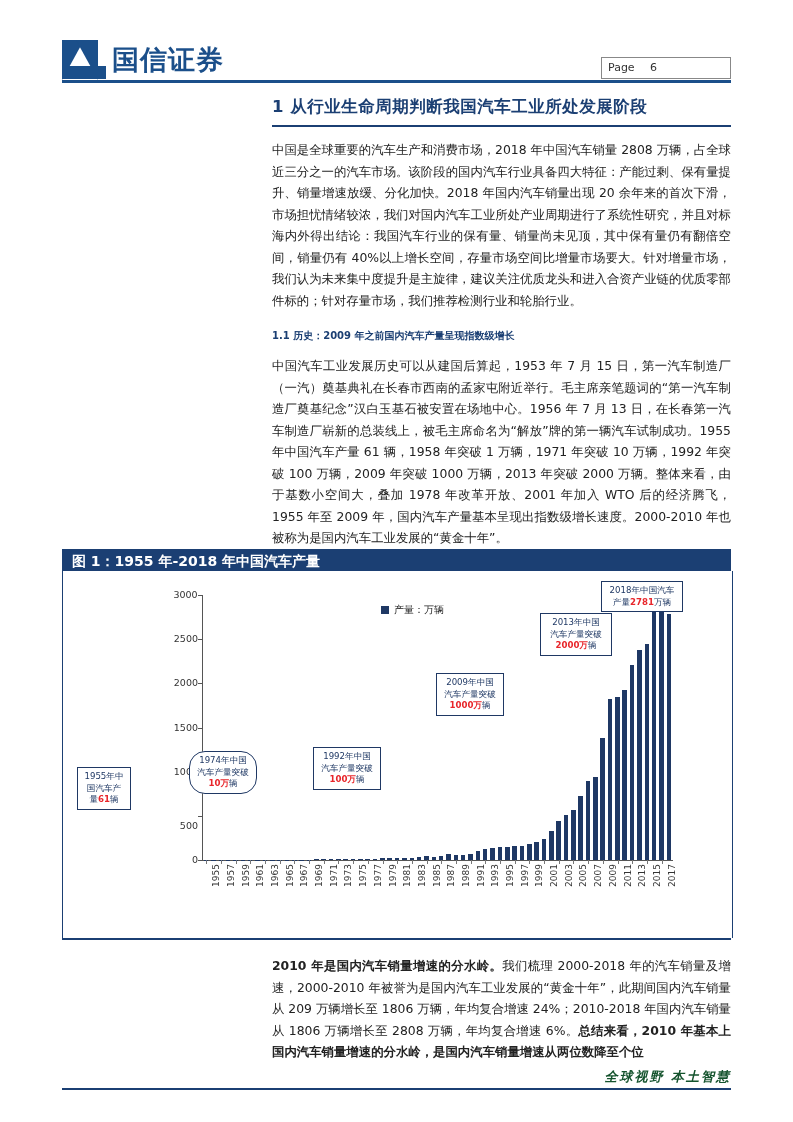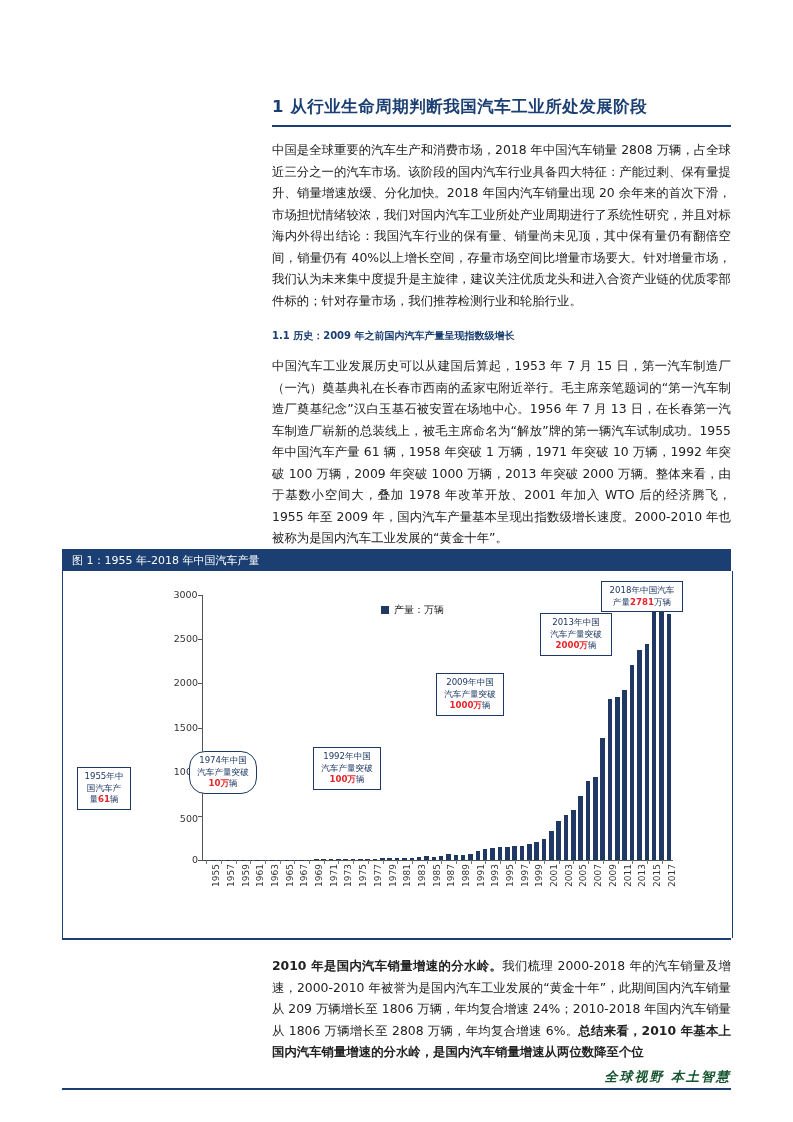--- a/index.html
+++ b/index.html
@@ -40,21 +40,21 @@
   p.body{
     font-size:12.4px;line-height:21.5px;color:#222;
     margin:12px 0 0 0;text-align:justify;text-justify:inter-ideograph;
   }
   h2.sub{
     font-size:10px;font-weight:bold;color:#1b3f73;margin:18px 0 0 0;
   }
 
   
   .fig-band{position:absolute;left:62px;top:549px;width:669px;height:22px;background:#1b3f73;}
-  .fig-band .t{position:absolute;left:10px;top:4px;color:#fff;font-size:11px;font-weight:normal;}
+  .fig-band .t{position:absolute;left:10px;top:4px;color:#fff;font-size:14px;font-weight:bold;}
   .fig-area{position:absolute;left:62px;top:571px;width:669px;height:367px;background:#fff;
     border-left:1px solid #1b3f73;border-right:1px solid #1b3f73;}
   .fig-rule{position:absolute;left:62px;top:938px;width:669px;height:2px;background:#1b3f73;}
   .fig-src{position:absolute;left:72px;top:941px;font-size:10px;color:#333;}
 
   
   .chart{position:absolute;left:0;top:0;width:669px;height:367px;}
   .plot{position:absolute;left:140px;top:24px;width:470px;height:265px;}
   .axis-y{position:absolute;left:139px;top:24px;width:1px;height:265px;background:#555;}
   .axis-x{position:absolute;left:139px;top:289px;width:471px;height:1px;background:#555;}
@@ -73,20 +73,35 @@
   
   .foot-rule{position:absolute;left:62px;top:1088px;width:669px;height:2px;background:#1b3f73;}
   .foot-txt{position:absolute;right:62px;top:1068px;font-size:13px;font-weight:bold;
     font-style:italic;color:#14532d;letter-spacing:2px;}
 </style>
 </head>
 <body>
 
 <div class="page">
 
+  <div class="header">
+    <div class="logo-wrap">
+      <div class="logo-mark">
+        <div class="tri1"></div>
+          <div class="tri2"></div>
+          <div class="bar"></div>
+      </div>
+      <div class="logo-text">国信证券</div>
+    </div>
+    <div class="header-rule"></div>
+    <div class="page-box">
+      <span class="lbl">Page</span>
+      <span class="num">6</span>
+    </div>
+  </div>
 
   <div class="col">
     <h1 class="sec">1 从行业生命周期判断我国汽车工业所处发展阶段</h1>
     <p class="body">中国是全球重要的汽车生产和消费市场，2018 年中国汽车销量 2808 万辆，占全球近三分之一的汽车市场。该阶段的国内汽车行业具备四大特征：产能过剩、保有量提升、销量增速放缓、分化加快。2018 年国内汽车销量出现 20 余年来的首次下滑，市场担忧情绪较浓，我们对国内汽车工业所处产业周期进行了系统性研究，并且对标海内外得出结论：我国汽车行业的保有量、销量尚未见顶，其中保有量仍有翻倍空间，销量仍有 40%以上增长空间，存量市场空间比增量市场要大。针对增量市场，我们认为未来集中度提升是主旋律，建议关注优质龙头和进入合资产业链的优质零部件标的；针对存量市场，我们推荐检测行业和轮胎行业。</p>
     <h2 class="sub">1.1  历史：2009 年之前国内汽车产量呈现指数级增长</h2>
     <p class="body">中国汽车工业发展历史可以从建国后算起，1953 年 7 月 15 日，第一汽车制造厂（一汽）奠基典礼在长春市西南的孟家屯附近举行。毛主席亲笔题词的“第一汽车制造厂奠基纪念”汉白玉基石被安置在场地中心。1956 年 7 月 13 日，在长春第一汽车制造厂崭新的总装线上，被毛主席命名为“解放”牌的第一辆汽车试制成功。1955 年中国汽车产量 61 辆，1958 年突破 1 万辆，1971 年突破 10 万辆，1992 年突破 100 万辆，2009 年突破 1000 万辆，2013 年突破 2000 万辆。整体来看，由于基数小空间大，叠加 1978 年改革开放、2001 年加入 WTO 后的经济腾飞，1955 年至 2009 年，国内汽车产量基本呈现出指数级增长速度。2000-2010 年也被称为是国内汽车工业发展的“黄金十年”。</p>
   </div>
 
   <div class="fig-band">
     <span class="t">图 1：1955 年-2018 年中国汽车产量</span>
@@ -161,21 +176,21 @@
           <div class="bar" style="left: 426.819px; width: 4.55312px; height: 195.367px;"></div>
           <div class="bar" style="left: 434.163px; width: 4.55312px; height: 209.553px;"></div>
           <div class="bar" style="left: 441.506px; width: 4.55312px; height: 216.443px;"></div>
           <div class="bar" style="left: 448.85px; width: 4.55312px; height: 248.385px;"></div>
           <div class="bar" style="left: 456.194px; width: 4.55312px; height: 256.299px;"></div>
           <div class="bar" style="left: 463.538px; width: 4.55312px; height: 245.655px;"></div>
         </div>
       <div id="ylabels">
           <div style="position: absolute; left: 110px; top: 283px; width: 25px; text-align: right; font-size: 9.5px; color: rgb(51, 51, 51);">0</div>
           <div style="position: absolute; left: 135px; top: 289px; width: 4px; height: 1px; background: rgb(85, 85, 85);"></div>
-          <div style="position: absolute; left: 110px; top: 242px; width: 25px; text-align: right; font-size: 9.5px; color: rgb(51, 51, 51);">500</div>
+          <div style="position: absolute; left: 110px; top: 249px; width: 25px; text-align: right; font-size: 9.5px; color: rgb(51, 51, 51);">500</div>
           <div style="position: absolute; left: 135px; top: 244.833px; width: 4px; height: 1px; background: rgb(85, 85, 85);"></div>
           <div style="position: absolute; left: 110px; top: 194.667px; width: 25px; text-align: right; font-size: 9.5px; color: rgb(51, 51, 51);">1000</div>
           <div style="position: absolute; left: 135px; top: 200.667px; width: 4px; height: 1px; background: rgb(85, 85, 85);"></div>
           <div style="position: absolute; left: 110px; top: 150.5px; width: 25px; text-align: right; font-size: 9.5px; color: rgb(51, 51, 51);">1500</div>
           <div style="position: absolute; left: 135px; top: 156.5px; width: 4px; height: 1px; background: rgb(85, 85, 85);"></div>
           <div style="position: absolute; left: 110px; top: 106.333px; width: 25px; text-align: right; font-size: 9.5px; color: rgb(51, 51, 51);">2000</div>
           <div style="position: absolute; left: 135px; top: 112.333px; width: 4px; height: 1px; background: rgb(85, 85, 85);"></div>
           <div style="position: absolute; left: 110px; top: 62.1667px; width: 25px; text-align: right; font-size: 9.5px; color: rgb(51, 51, 51);">2500</div>
           <div style="position: absolute; left: 135px; top: 68.1667px; width: 4px; height: 1px; background: rgb(85, 85, 85);"></div>
           <div style="position: absolute; left: 110px; top: 18px; width: 25px; text-align: center; font-size: 9.5px; color: rgb(51, 51, 51);">3000</div>

